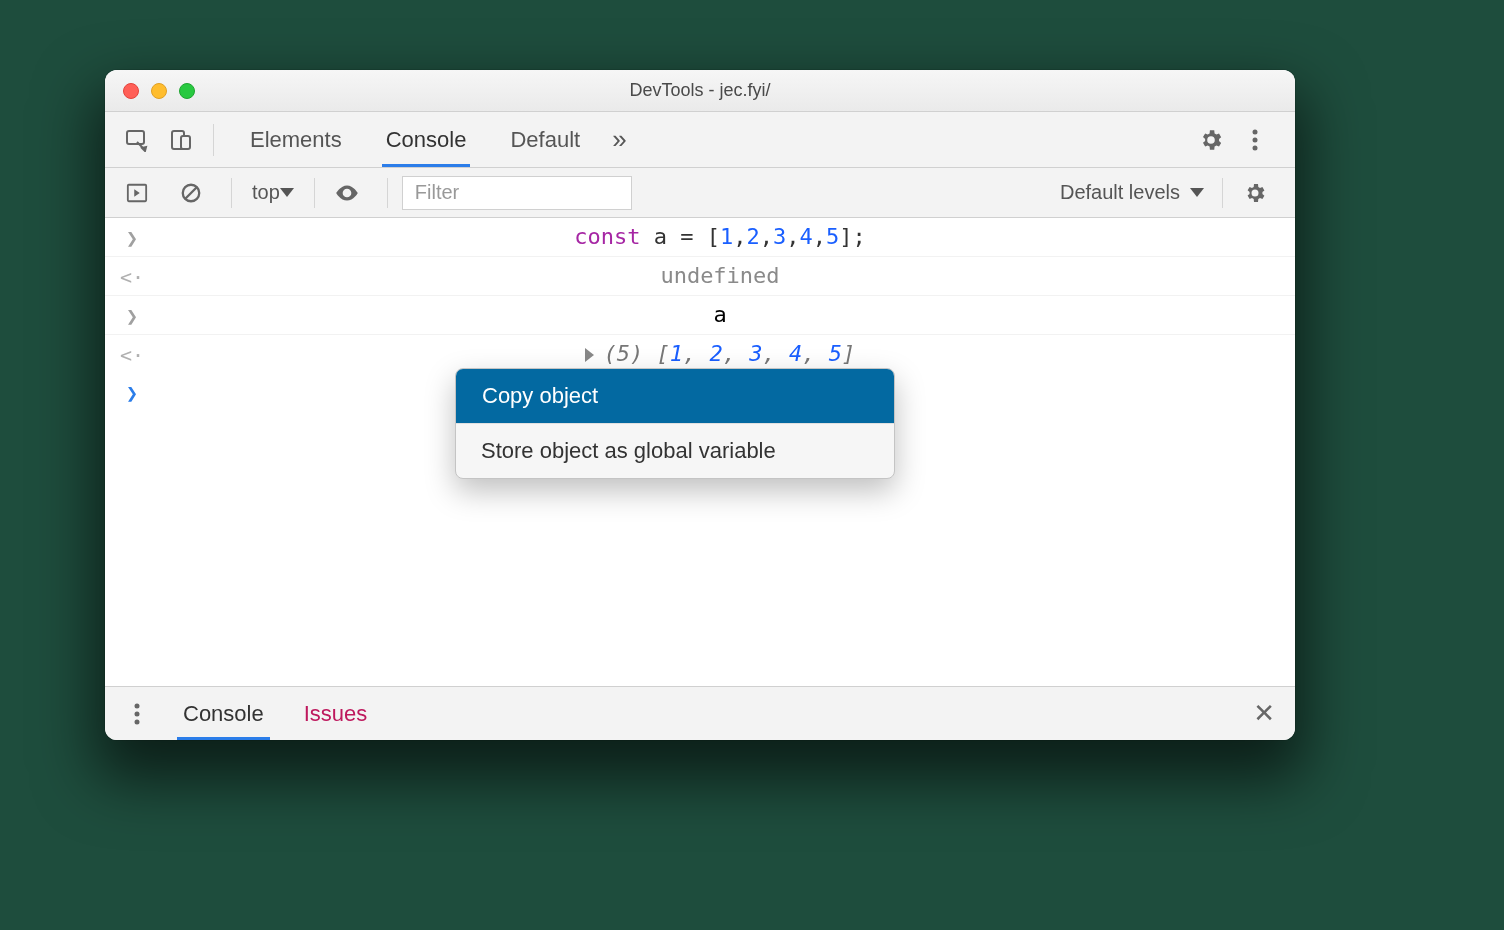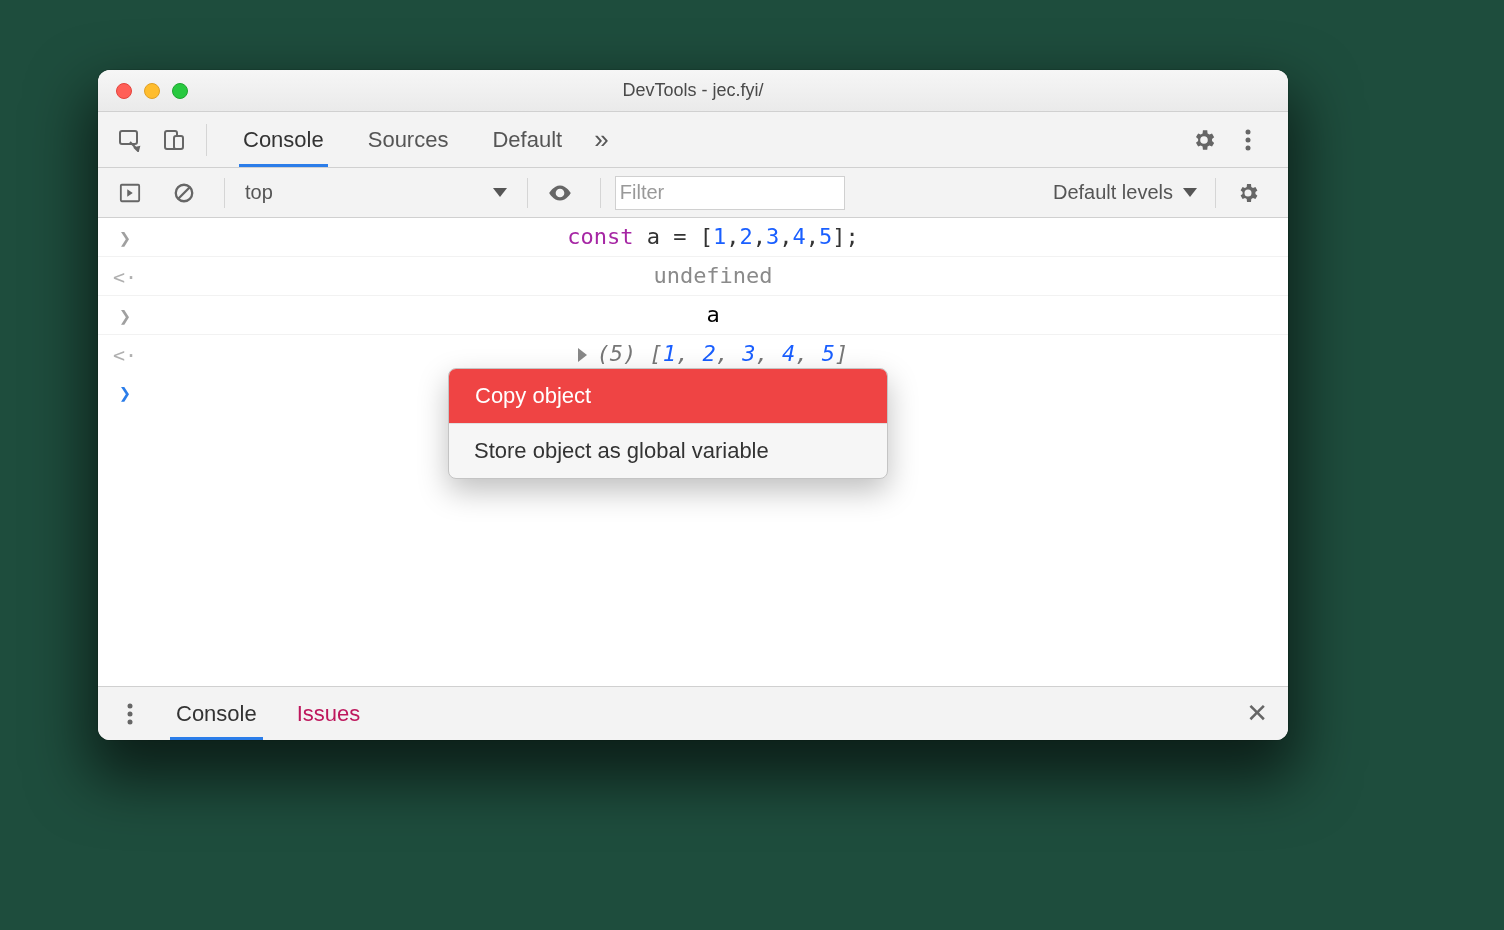--- a/index.html
+++ b/index.html
@@ -8,21 +8,21 @@
     height: 930px;
     background: #1e4d3d;
     font-family: -apple-system, BlinkMacSystemFont, "Segoe UI", Helvetica, Arial, sans-serif;
     overflow: hidden;
   }
 
   .mono { font-family: ui-monospace, SFMono-Regular, Menlo, Consolas, monospace; }
 
   .window-wrap {
     position: absolute;
-    left: 98px;
+    left: 105px;
     top: 70px;
     width: 1190px;
     height: 670px;
     border-radius: 12px;
     background: #ffffff;
     box-shadow: 0 30px 60px 10px rgba(0,0,0,0.6), 0 0 0 1px rgba(0,0,0,0.1);
     overflow: hidden;
     display: flex;
     flex-direction: column;
   }
@@ -104,33 +104,32 @@
     padding:0 14px;
     background:#f3f3f3;
     font-size:20px;
     color:#555;
     gap:10px;
   }
   .ct-divider { width:1px; height:30px; background:#d5d5d5; margin:0 4px;}
   .context-dd {
     display:flex;
     align-items:center;
-    gap:220px;
     padding:0 6px;
     height:32px;
   }
   .dd-caret {
     width:0;height:0;border-left:7px solid transparent;border-right:7px solid transparent;border-top:9px solid #555;
   }
   .filter-input {
     height:34px;
     width:230px;
     border:1px solid #d0d0d0;
     background:#fff;
-    padding:0 4px;
+    padding:0 12px;
     font-size:20px;
     color:#555;
   }
   .filter-input::placeholder{ color:#999;}
 
   .levels-dd {
     display:flex;align-items:center;gap:10px;
     padding:0 4px;
   }
 
@@ -195,21 +194,21 @@
     overflow:hidden;
     font-size:22px;
   }
   .ctx-item {
     padding:14px 26px;
     border-bottom:1px solid #e0e0e0;
     color:#333;
   }
   .ctx-item:last-child{ border-bottom:none;padding-left:25px;}
   .ctx-item.highlight {
-    background:#ef4444;
+    background:#0369a1;
     color:#fff;
   }
 
   
   .drawer {
     height:54px;
     border-top:1px solid #d0d0d0;
     background:#f3f3f3;
     display:flex;
     align-items:center;
@@ -254,22 +253,22 @@
         <path d="M12 14 l8 8 M17 20 l4 -1 -1 4 z" fill="#666"></path>
       </svg>
     </div>
     <div class="tb-icon-btn">
       <svg width="24" height="24" viewBox="0 0 24 24" fill="none" stroke="#666" stroke-width="2">
         <rect x="3" y="3" width="12" height="18" rx="2"></rect>
         <rect x="12" y="8" width="9" height="13" rx="2" fill="#f3f3f3"></rect>
       </svg>
     </div>
     <div class="tb-divider"></div>
+    <div class="tab">Elements</div>
     <div class="tab active">Console</div>
-    <div class="tab">Sources</div>
     <div class="tab">Default</div>
     <div class="tb-more">»</div>
     <div class="tb-spacer"></div>
     <div class="tb-icon-btn">
       <svg width="26" height="26" viewBox="0 0 24 24" fill="#666">
         <path d="M19.4 13a7.5 7.5 0 0 0 0-2l2-1.6-2-3.4-2.4 1a7.5 7.5 0 0 0-1.7-1L15 3h-4l-.3 2.9a7.5 7.5 0 0 0-1.7 1l-2.4-1-2 3.4L6.6 11a7.5 7.5 0 0 0 0 2l-2 1.6 2 3.4 2.4-1a7.5 7.5 0 0 0 1.7 1L11 21h4l.3-2.9a7.5 7.5 0 0 0 1.7-1l2.4 1 2-3.4zM12 15.5A3.5 3.5 0 1 1 15.5 12 3.5 3.5 0 0 1 12 15.5z"></path>
       </svg>
     </div>
     <div class="tb-icon-btn">
       <svg width="6" height="24" viewBox="0 0 6 24" fill="#666">

